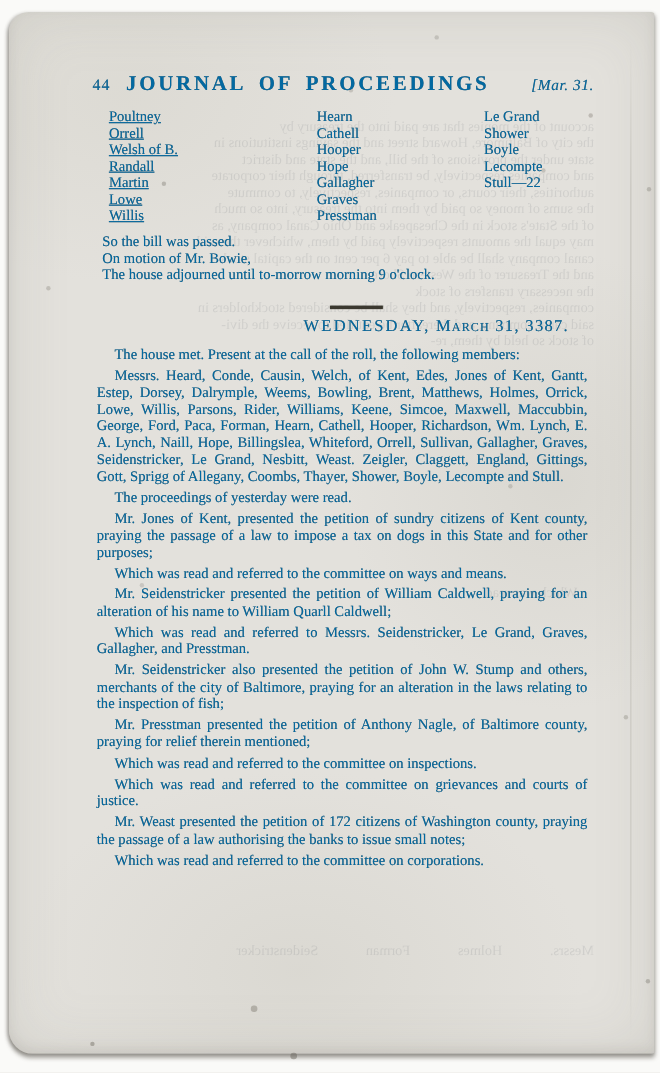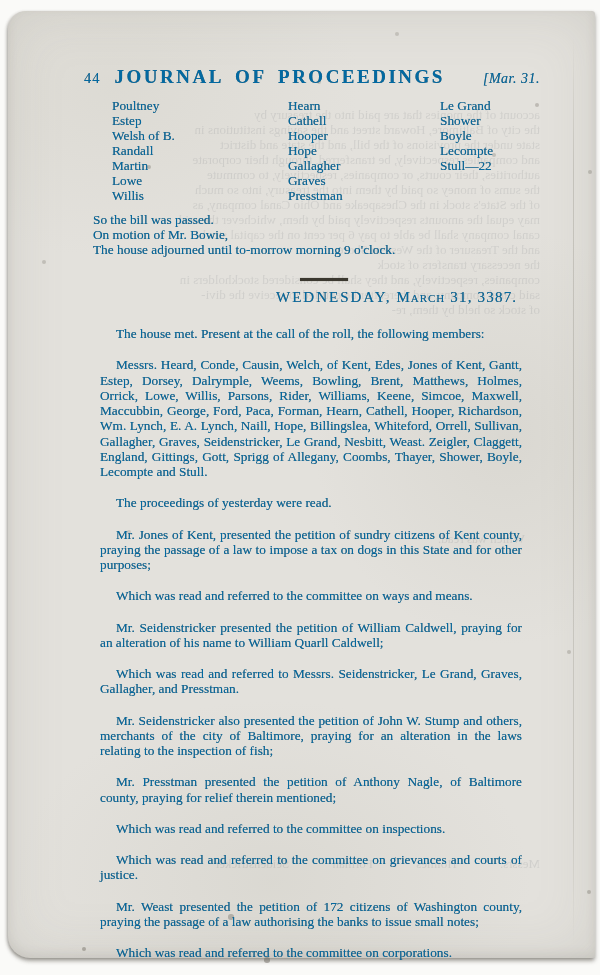--- a/index.html
+++ b/index.html
@@ -45,21 +45,21 @@
   .page-number{font-size:14.5px;letter-spacing:1px;}
   .journal-title{
     flex:1;text-align:center;font-weight:bold;font-size:19px;
     letter-spacing:2.5px;word-spacing:5px;transform:translateX(-12px);
   }
   .issue-date{font-style:italic;font-size:14px;letter-spacing:.5px;}
 
   .roll{position:absolute;top:98px;left:0;width:600px;font-size:13.3px;line-height:15px;}
   .roll-col{position:absolute;top:0;}
   .roll-col span{display:block;}
-  .roll-col.c1{left:112px;}
+  .roll-col.c1{left:99px;text-decoration:underline;}
   .roll-col.c2{left:288px;}
   .roll-col.c3{left:440px;}
 
   .closing{position:absolute;top:212px;left:93px;width:460px;font-size:13.3px;line-height:15.2px;}
   .closing div{display:block;}
 
   .section-rule{
     position:absolute;top:278px;left:300px;width:48px;height:2.5px;
     background:#3b382f;box-shadow:0 0 1px rgba(59,56,47,.8);
   }
@@ -67,21 +67,21 @@
   .session-heading{
     position:absolute;top:289px;left:276px;font-size:15px;letter-spacing:1.2px;white-space:nowrap;
   }
   .session-heading .day{letter-spacing:2px;}
   .session-heading .month{font-variant:small-caps;letter-spacing:1px;}
 
   .bodytext{
     position:absolute;top:310px;left:84px;width:454px;
     font-size:13.3px;line-height:15.25px;text-align:justify;
   }
-  .bodytext p{margin:16px;text-indent:16px;}
+  .bodytext p{margin:4px;text-indent:16px;}
 
   
   .bleed{
     position:absolute;inset:0;transform:scaleX(-1);
     opacity:.12;color:#4e545e;filter:blur(.5px);
     font-size:13px;line-height:15px;pointer-events:none;
   }
   .bleed span{position:absolute;left:55px;right:55px;white-space:nowrap;overflow:hidden;}
   .bleed span:nth-of-type(1){top:96px;}  .bleed span:nth-of-type(2){top:111px;}
   .bleed span:nth-of-type(3){top:126px;} .bleed span:nth-of-type(4){top:141px;}
@@ -125,21 +125,21 @@
 
 <div class="header-row ink">
   <span class="page-number">44</span>
   <span class="journal-title">JOURNAL OF PROCEEDINGS</span>
   <span class="issue-date">[Mar. 31.</span>
 </div>
 
 <div class="roll ink">
   <div class="roll-col c1">
     <span>Poultney</span>
-    <span>Estep</span>
+    <span>Orrell</span>
     <span>Welsh of B.</span>
     <span>Randall</span>
     <span>Martin</span>
     <span>Lowe</span>
     <span>Willis</span>
   </div>
   <div class="roll-col c2">
     <span>Hearn</span>
     <span>Cathell</span>
     <span>Hooper</span>

